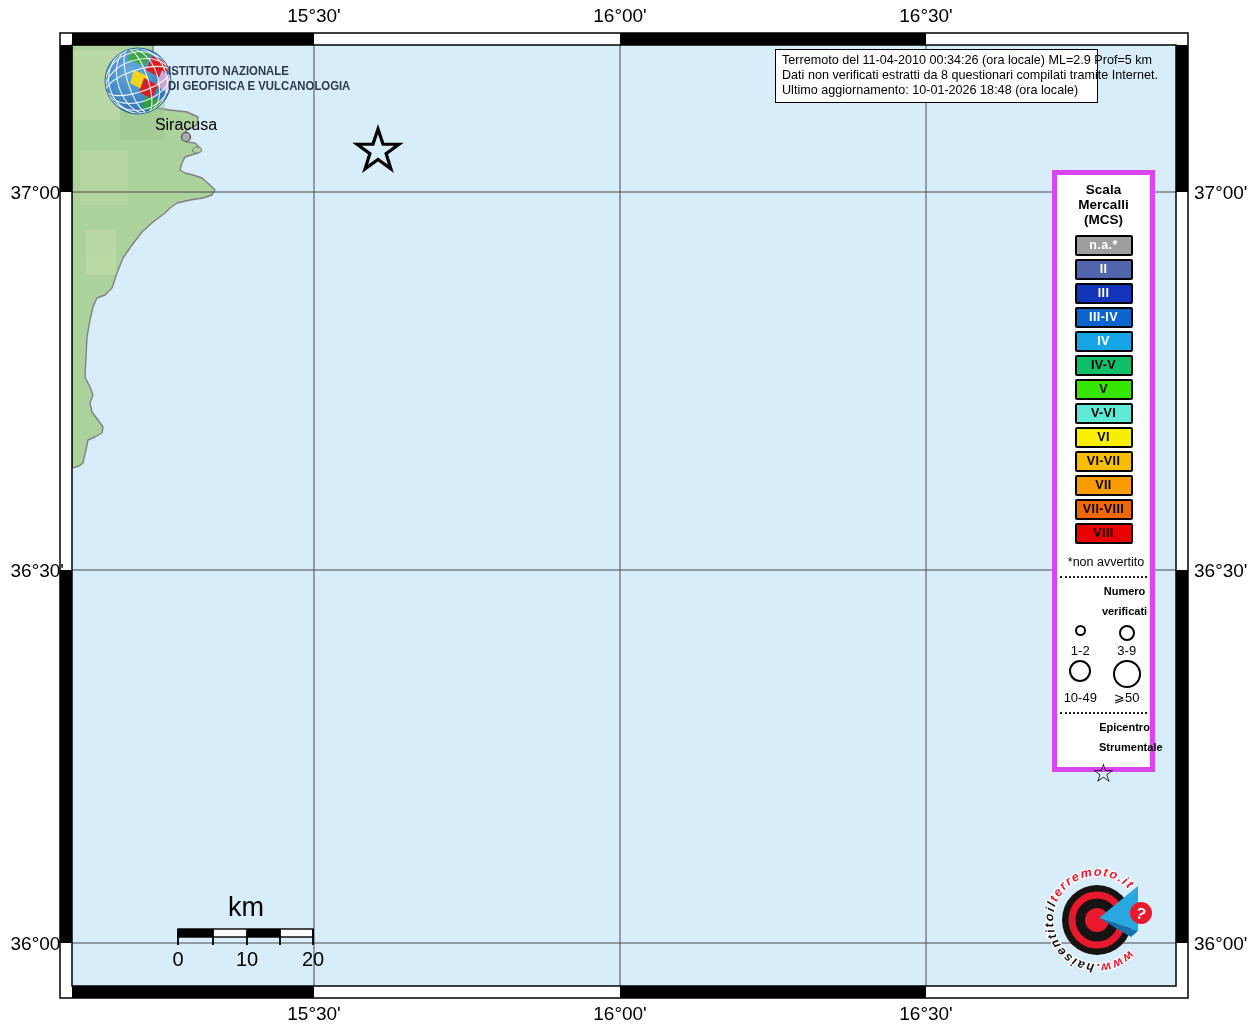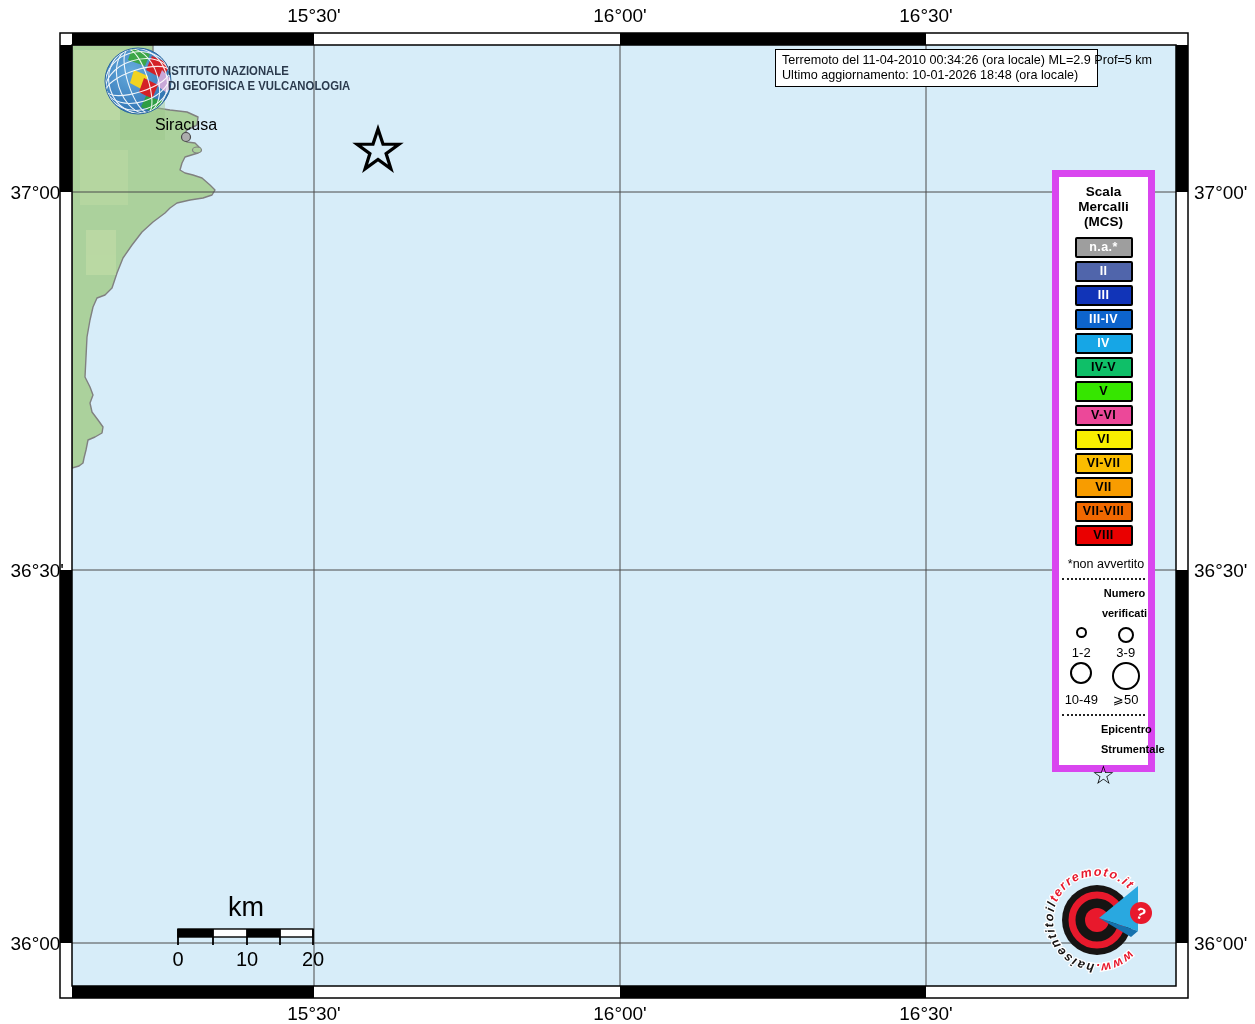--- a/index.html
+++ b/index.html
@@ -9,21 +9,21 @@
   .coord{font-size:19px;fill:#000;}
   .overlay{position:absolute;box-sizing:border-box;}
   
   #infobox{left:775px;top:49px;width:323px;background:#fff;border:1px solid #000;
            padding:3px 6px;font-size:12.6px;line-height:15.2px;color:#000;white-space:nowrap;}
   
   #ingv-text{left:168px;top:64px;width:260px;color:#2b3a4d;font-weight:bold;
              font-size:13.5px;line-height:14.5px;transform:scaleX(.84);transform-origin:left top;
              letter-spacing:0px;}
   
-  #legend{left:1052px;top:170px;width:103px;height:602px;background:#fff;border:7px solid #d946ef;
+  #legend{left:1052px;top:170px;width:103px;height:602px;background:#fff;border:5px solid #d946ef;
           text-align:center;color:#000;}
   .lg-title{font-weight:bold;font-size:13.5px;line-height:15px;margin-top:7px;}
   .lg-boxes{margin-top:8px;}
   .lg-box{width:54px;height:17px;border:2px solid #000;border-radius:2px;margin:0 auto 3px auto;
           font-size:12.5px;font-weight:bold;line-height:17px;letter-spacing:.4px;}
   .lg-note{font-size:12.5px;text-align:center;margin:11px 0 0 5px;}
   .lg-dots{border-top:2px dotted #222;margin:7px 3px 0 3px;}
   .lg-sub{font-weight:bold;font-size:11px;line-height:20px;margin-top:3px;padding-left:42px;}
   .q-grid{display:grid;grid-template-columns:1fr 1fr;row-gap:2px;margin-top:4px;}
   .q-cell{display:flex;flex-direction:column;align-items:center;justify-content:space-between;}
@@ -163,20 +163,21 @@
       <textPath href="#ringpath" startOffset="10">
         <tspan fill="#e8192c">www.</tspan><tspan fill="#161413">haisentitoil</tspan><tspan fill="#e8192c">terremoto.it</tspan>
       </textPath>
     </text>
   </g>
 </svg>
 
 
 <div id="infobox" class="overlay">
   <div>Terremoto del 11-04-2010 00:34:26 (ora locale) ML=2.9 Prof=5 km</div>
+  <div>Dati non verificati estratti da 8 questionari compilati tramite Internet.</div>
   <div>Ultimo aggiornamento: 10-01-2026 18:48 (ora locale)</div>
 </div>
 
 
 <div id="ingv-text" class="overlay">
   <div>ISTITUTO NAZIONALE</div>
   <div>DI GEOFISICA E VULCANOLOGIA</div>
 </div>
 
 
@@ -187,21 +188,21 @@
     <div>(MCS)</div>
   </div>
   <div class="lg-boxes">
     <div class="lg-box" style="background-color: rgb(158, 158, 158); color: rgb(255, 255, 255);">n.a.*</div>
     <div class="lg-box" style="background-color: rgb(80, 101, 171); color: rgb(255, 255, 255);">II</div>
     <div class="lg-box" style="background-color: rgb(17, 52, 184); color: rgb(255, 255, 255);">III</div>
     <div class="lg-box" style="background-color: rgb(13, 100, 204); color: rgb(255, 255, 255);">III-IV</div>
     <div class="lg-box" style="background-color: rgb(22, 166, 230); color: rgb(255, 255, 255);">IV</div>
     <div class="lg-box" style="background-color: rgb(15, 191, 104); color: rgb(0, 0, 0);">IV-V</div>
     <div class="lg-box" style="background-color: rgb(54, 230, 0); color: rgb(0, 0, 0);">V</div>
-    <div class="lg-box" style="background-color: #ec4899; color: rgb(0, 0, 0);">V-VI</div>
+    <div class="lg-box" style="background-color: #5eead4; color: rgb(0, 0, 0);">V-VI</div>
     <div class="lg-box" style="background-color: rgb(248, 239, 0); color: rgb(0, 0, 0);">VI</div>
     <div class="lg-box" style="background-color: rgb(251, 189, 0); color: rgb(0, 0, 0);">VI-VII</div>
     <div class="lg-box" style="background-color: rgb(248, 156, 0); color: rgb(0, 0, 0);">VII</div>
     <div class="lg-box" style="background-color: rgb(240, 104, 0); color: rgb(0, 0, 0);">VII-VIII</div>
     <div class="lg-box" style="background-color: rgb(234, 0, 0); color: rgb(0, 0, 0);">VIII</div>
   </div>
   <div class="lg-note">*non avvertito</div>
   <div class="lg-dots"></div>
   <div class="lg-sub">
     <div>Numero</div>

